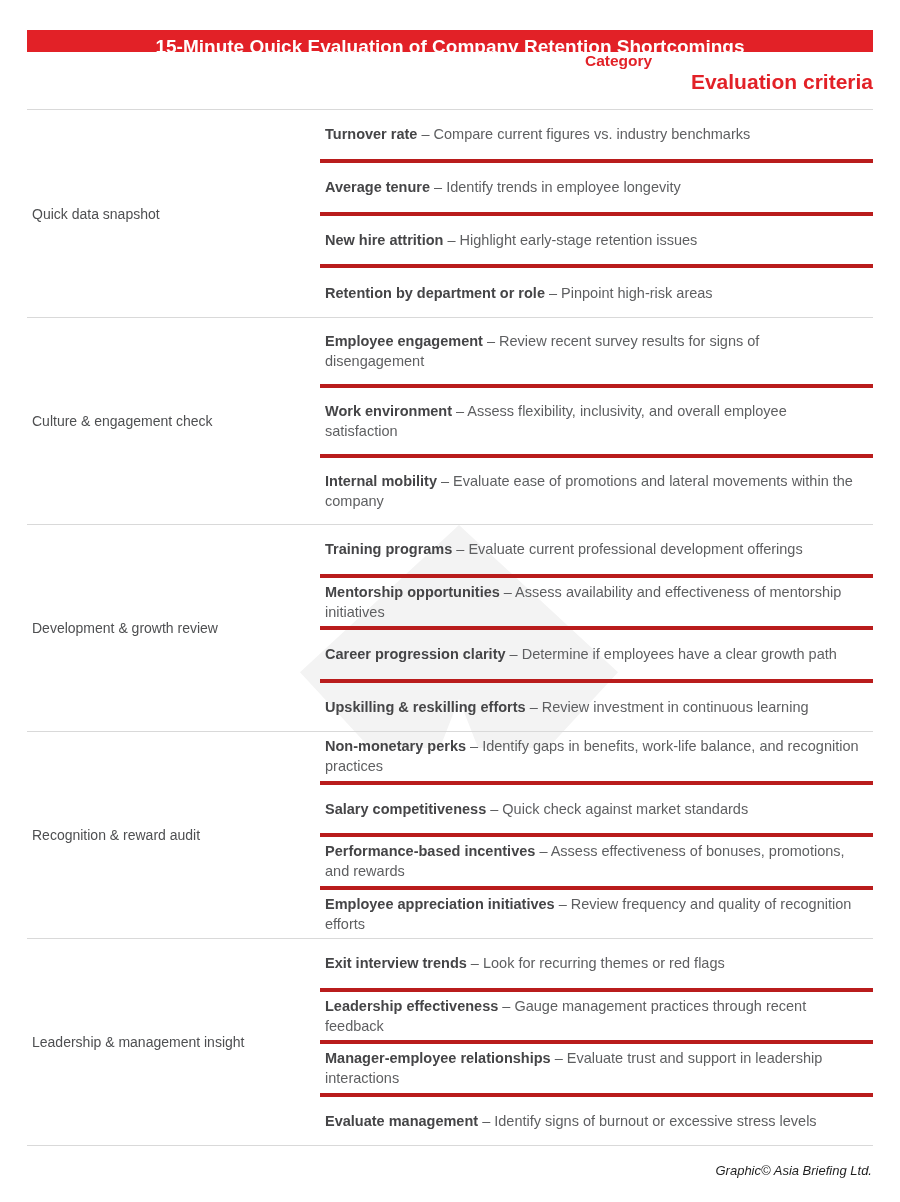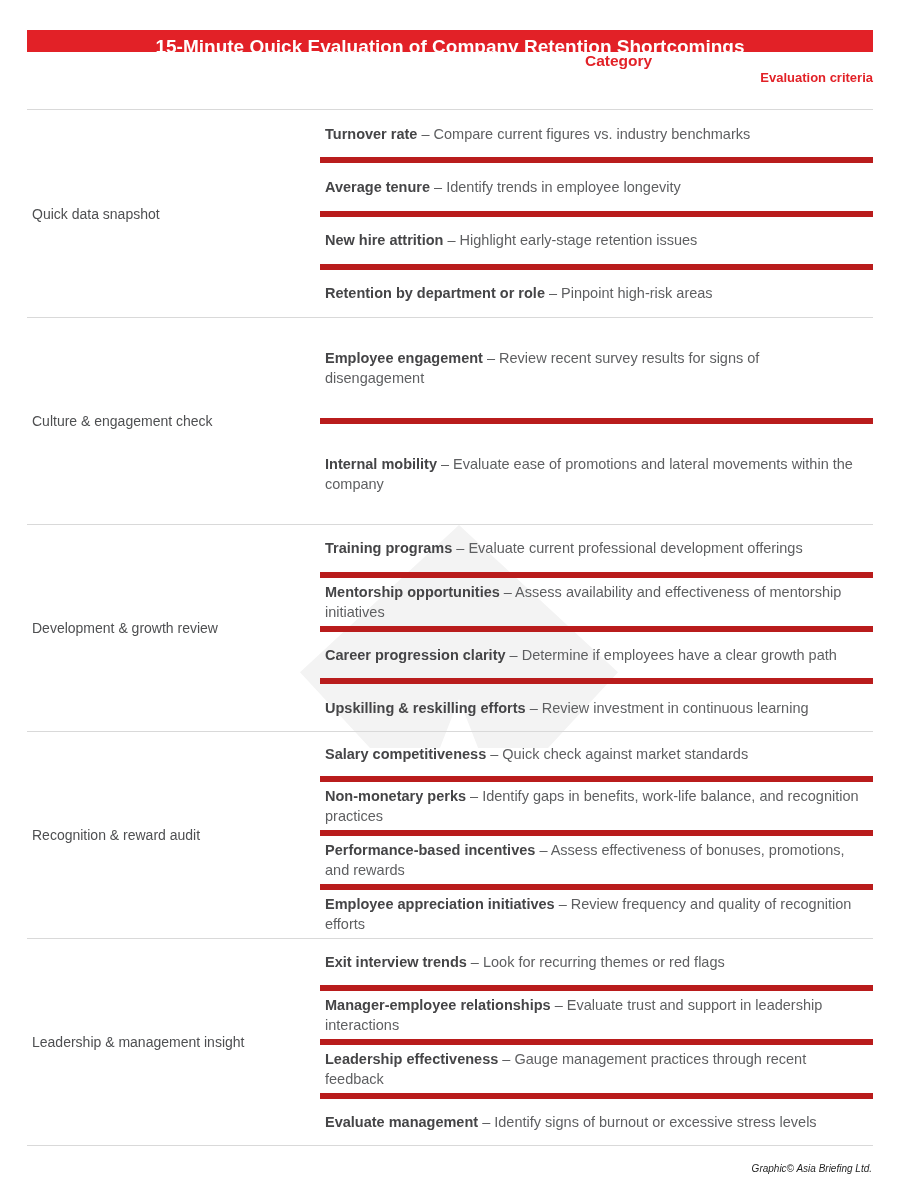--- a/index.html
+++ b/index.html
@@ -48,21 +48,21 @@
   .col-cat {
     width: 293px;
     padding-left: 5px;
     color: #e22127;
     font-size: 15.5px;
     font-weight: bold;
   }
   .col-crit {
     flex: 1;
     color: #e22127;
-    font-size: 13px;
+    font-size: 21px;
     font-weight: bold;
     padding-left: 5px;
   }
   .table { border-bottom: 1px solid #d9d9d9; }
   .section {
     display: flex;
     height: 207px;
   }
   .section + .section { border-top: 1px solid #d9d9d9; }
   .cat-cell {
@@ -77,32 +77,32 @@
     flex: 1;
     display: flex;
     flex-direction: column;
   }
   .item {
     flex: 1;
     display: flex;
     align-items: center;
     padding: 4px 12px 4px 5px;
   }
-  .item:not(:last-child) { border-bottom: 6px solid #b91c1c; }
+  .item:not(:last-child) { border-bottom: 4px solid #b91c1c; }
   .crit-text {
     font-size: 14.5px;
     line-height: 20px;
     color: #5e5f61;
   }
   .crit-text b { color: #454547; }
   .credit {
     margin-top: 17px;
     text-align: right;
     font-style: italic;
-    font-size: 10px;
+    font-size: 13px;
     color: #1f1f1f;
     padding-right: 1px;
   }
 </style>
 </head>
 <body>
 
 <div class="page">
   <div class="watermark"></div>
   <div class="content">
@@ -136,20 +136,23 @@
         </div>
       </div>
 
       <div class="section">
         <div class="cat-cell">Culture &amp; engagement check</div>
         <div class="crit-cell">
           <div class="item">
             <p class="crit-text"><b>Employee engagement</b> <span>– Review recent survey results for signs of disengagement</span></p>
           </div>
           <div class="item">
+            <p class="crit-text"><b>Work environment</b> <span>– Assess flexibility, inclusivity, and overall employee satisfaction</span></p>
+          </div>
+          <div class="item">
             <p class="crit-text"><b>Internal mobility</b> <span>– Evaluate ease of promotions and lateral movements within the company</span></p>
           </div>
         </div>
       </div>
 
       <div class="section">
         <div class="cat-cell">Development &amp; growth review</div>
         <div class="crit-cell">
           <div class="item">
             <p class="crit-text"><b>Training programs</b> <span>– Evaluate current professional development offerings</span></p>
@@ -163,45 +166,45 @@
           <div class="item">
             <p class="crit-text"><b>Upskilling &amp; reskilling efforts</b> <span>– Review investment in continuous learning</span></p>
           </div>
         </div>
       </div>
 
       <div class="section">
         <div class="cat-cell">Recognition &amp; reward audit</div>
         <div class="crit-cell">
           <div class="item">
+            <p class="crit-text"><b>Non-monetary perks</b> <span>– Identify gaps in benefits, work-life balance, and recognition practices</span></p>
+          </div>
+          <div class="item">
             <p class="crit-text"><b>Salary competitiveness</b> <span>– Quick check against market standards</span></p>
           </div>
           <div class="item">
-            <p class="crit-text"><b>Non-monetary perks</b> <span>– Identify gaps in benefits, work-life balance, and recognition practices</span></p>
-          </div>
-          <div class="item">
             <p class="crit-text"><b>Performance-based incentives</b> <span>– Assess effectiveness of bonuses, promotions, and rewards</span></p>
           </div>
           <div class="item">
             <p class="crit-text"><b>Employee appreciation initiatives</b> <span>– Review frequency and quality of recognition efforts</span></p>
           </div>
         </div>
       </div>
 
       <div class="section">
         <div class="cat-cell">Leadership &amp; management insight</div>
         <div class="crit-cell">
           <div class="item">
             <p class="crit-text"><b>Exit interview trends</b> <span>– Look for recurring themes or red flags</span></p>
           </div>
           <div class="item">
+            <p class="crit-text"><b>Leadership effectiveness</b> <span>– Gauge management practices through recent feedback</span></p>
+          </div>
+          <div class="item">
             <p class="crit-text"><b>Manager-employee relationships</b> <span>– Evaluate trust and support in leadership interactions</span></p>
-          </div>
-          <div class="item">
-            <p class="crit-text"><b>Leadership effectiveness</b> <span>– Gauge management practices through recent feedback</span></p>
           </div>
           <div class="item">
             <p class="crit-text"><b>Evaluate management</b> <span>– Identify signs of burnout or excessive stress levels</span></p>
           </div>
         </div>
       </div>
 
     </div>
 
     <div class="credit">Graphic© Asia Briefing Ltd.</div>

